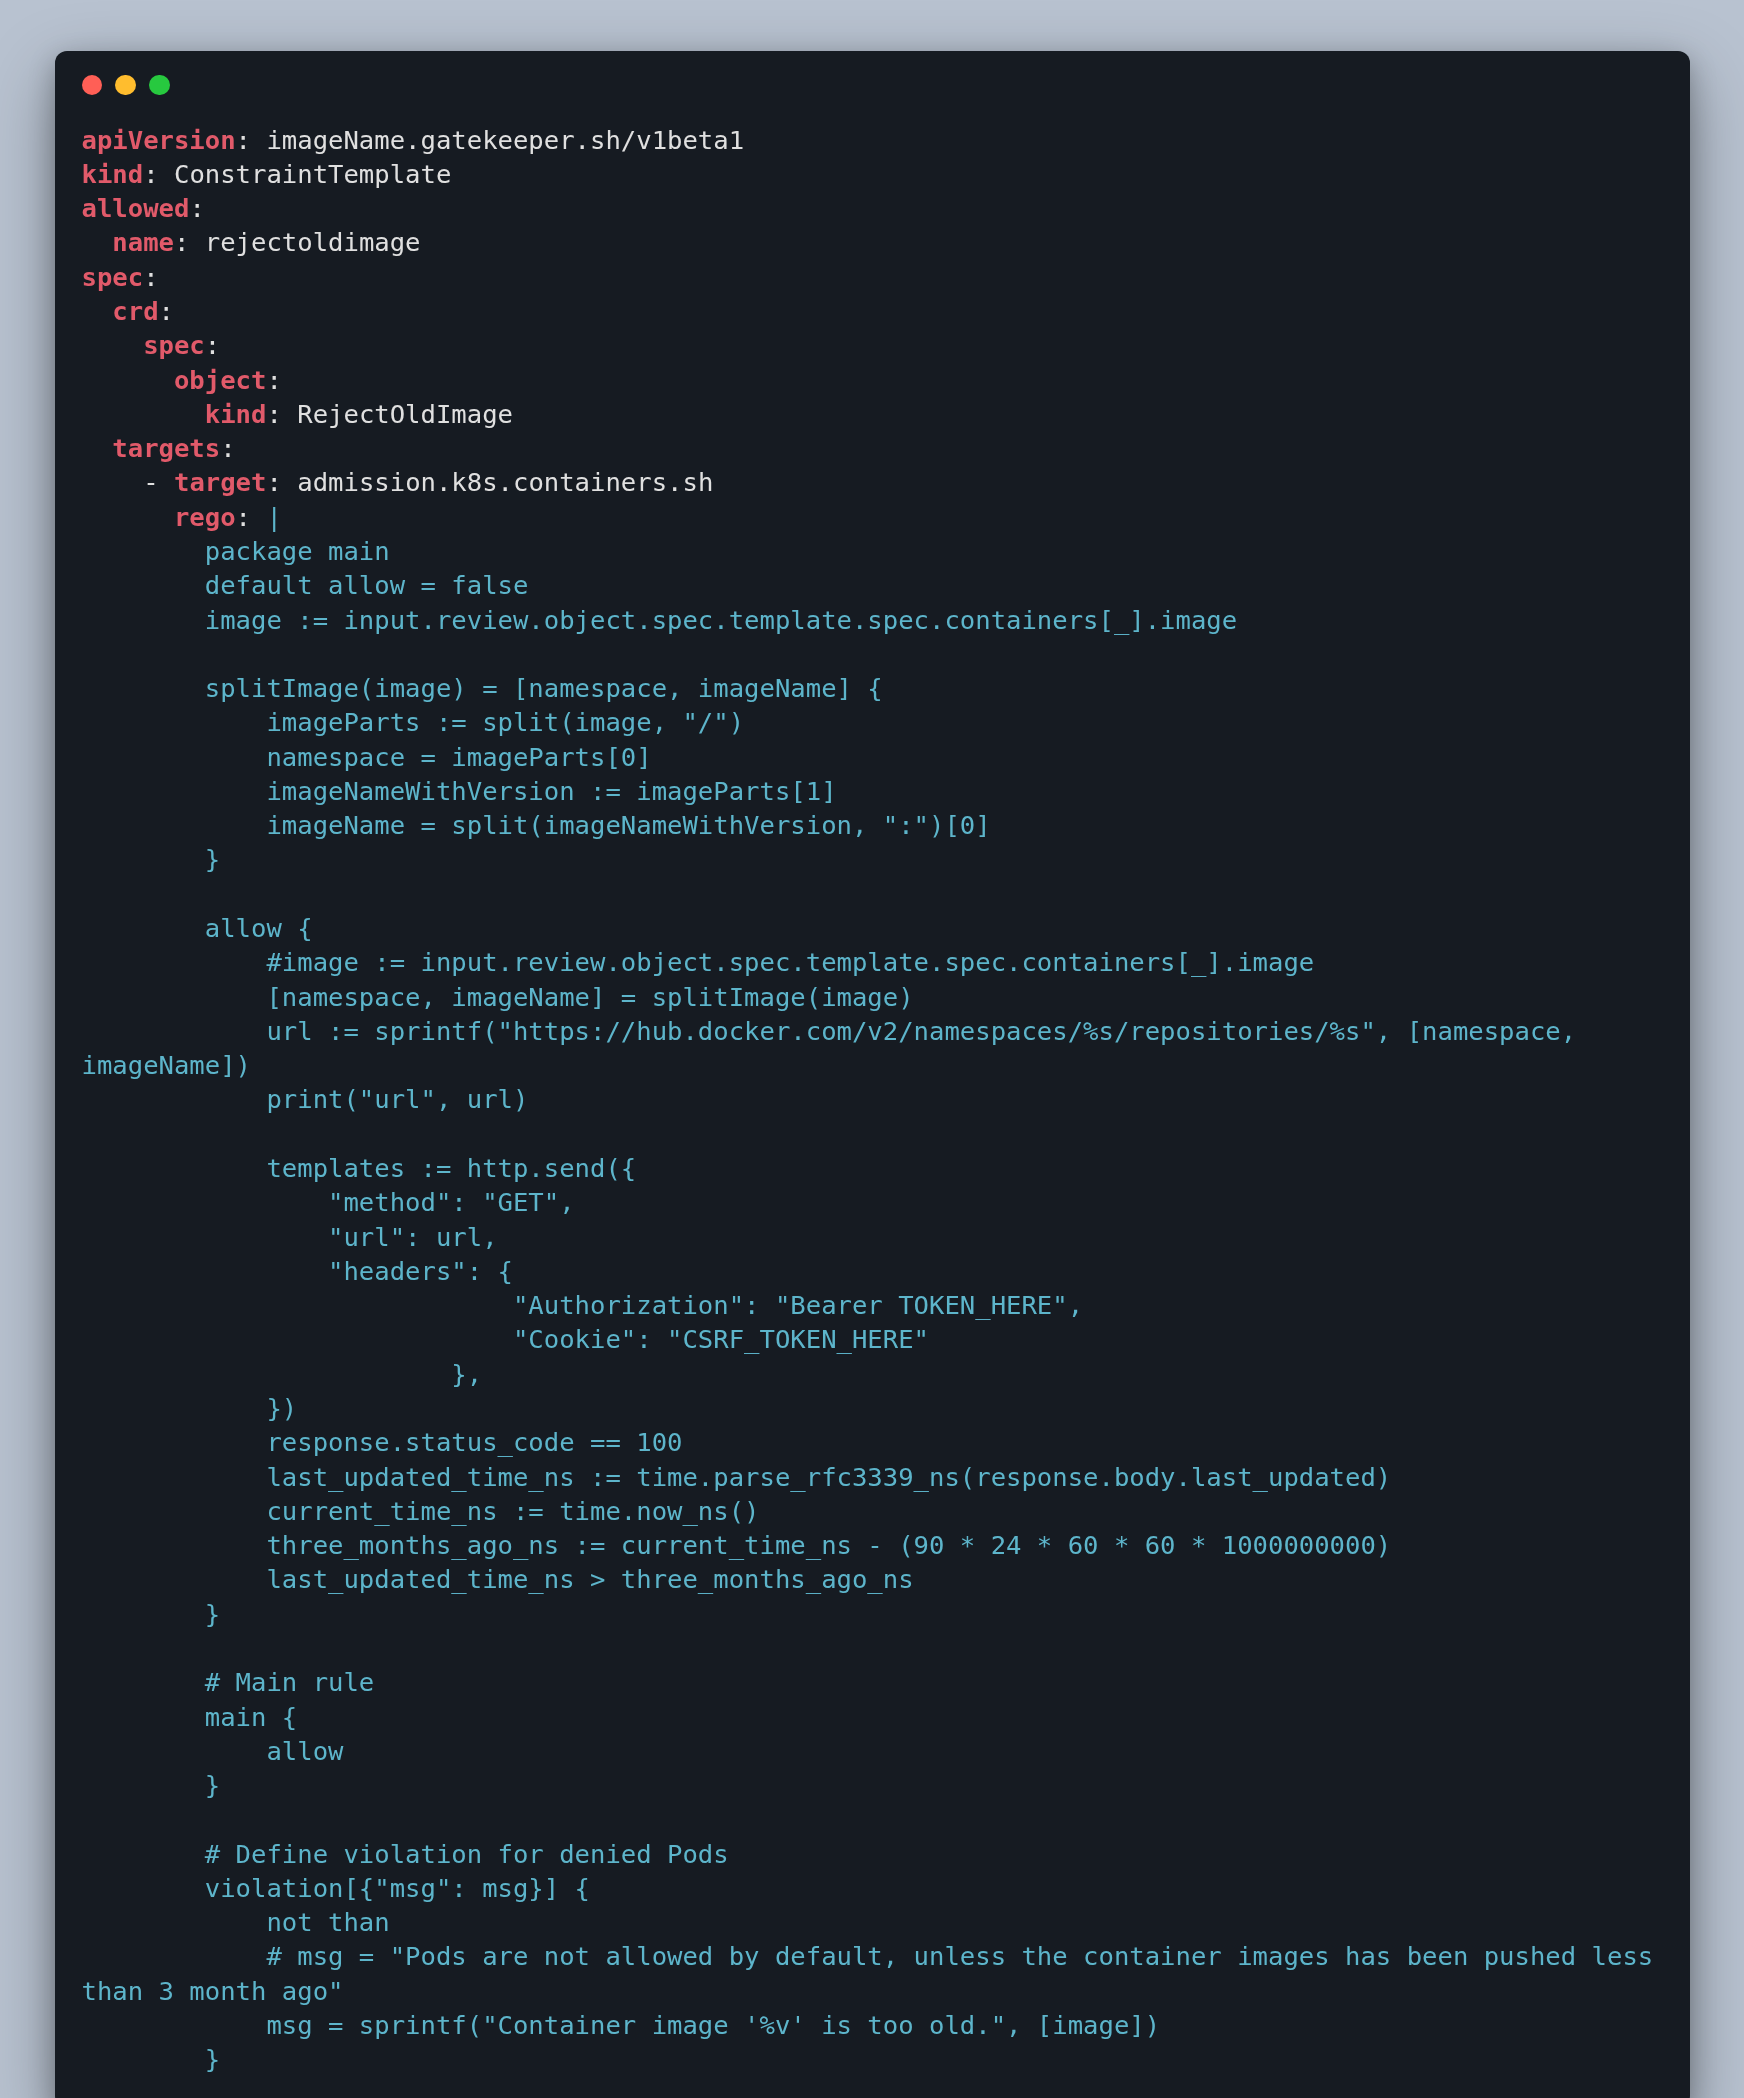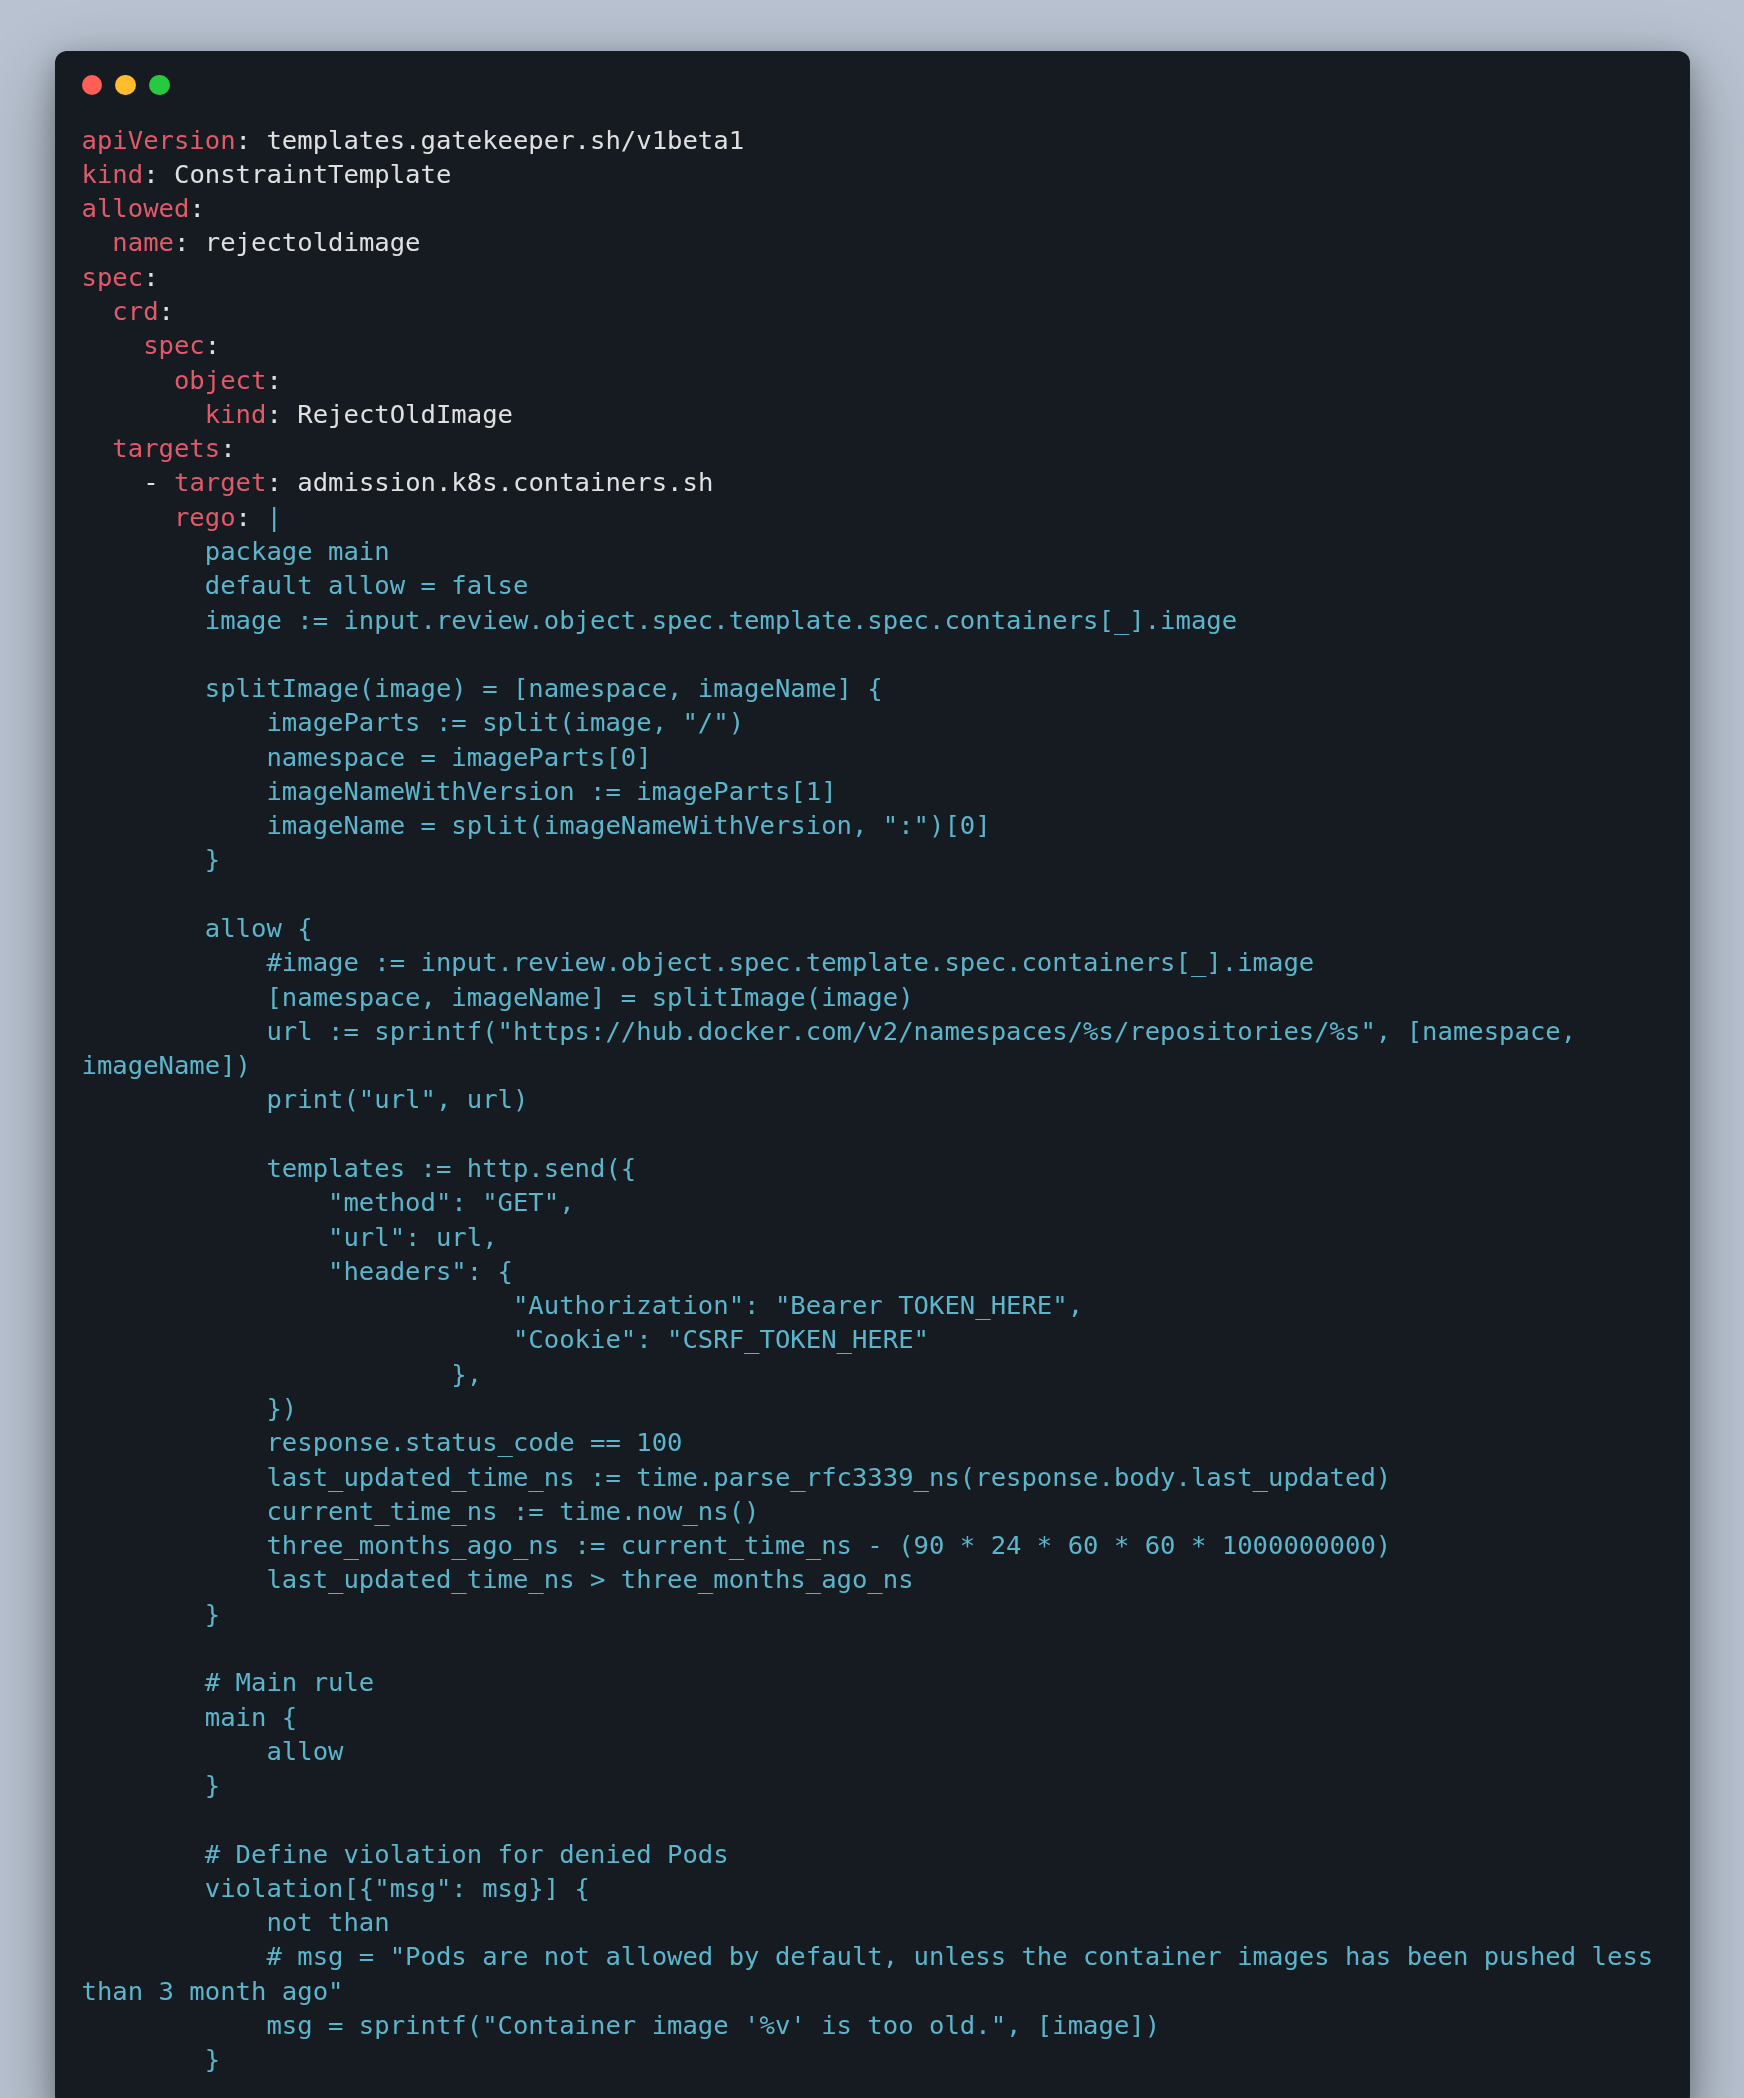--- a/index.html
+++ b/index.html
@@ -28,36 +28,36 @@
   .dot.yellow { background: #ffbd2e; }
   .dot.green  { background: #27c93f; }
   .code {
     padding: 20.4px 27px 31px 27px;
     font-size: 25.6px;
     line-height: 1.34;
     white-space: pre-wrap;
     word-break: break-word;
     color: #5db5cb;
   }
-  .k { color: #e15a6a; }   
+  .k { color: #e15a6a; font-weight: bold; }   
   .v { color: #e0e0e0; }   
   .r { color: #5db5cb; }   
 </style>
 </head>
 <body>
 
 <div class="window">
 
   <div class="titlebar">
     <div class="dot red"></div>
     <div class="dot yellow"></div>
     <div class="dot green"></div>
   </div>
 
-  <div class="code"><span class="k">apiVersion</span><span class="v">: </span><span class="v">templates.gatekeeper.sh/v1beta1</span>
+  <div class="code"><span class="k">apiVersion</span><span class="v">: </span><span class="v">imageName.gatekeeper.sh/v1beta1</span>
 <span class="k">kind</span><span class="v">: </span><span class="v">ConstraintTemplate</span>
 <span class="k">allowed</span><span class="v">:</span>
 <span>  </span><span class="k">name</span><span class="v">: </span><span class="v">rejectoldimage</span>
 <span class="k">spec</span><span class="v">:</span>
 <span>  </span><span class="k">crd</span><span class="v">:</span>
 <span>    </span><span class="k">spec</span><span class="v">:</span>
 <span>      </span><span class="k">object</span><span class="v">:</span>
 <span>        </span><span class="k">kind</span><span class="v">: </span><span class="v">RejectOldImage</span>
 <span>  </span><span class="k">targets</span><span class="v">:</span>
 <span>    </span><span class="v">-</span><span class="v"> </span><span class="k">target</span><span class="v">: </span><span class="v">admission.k8s.containers.sh</span>

